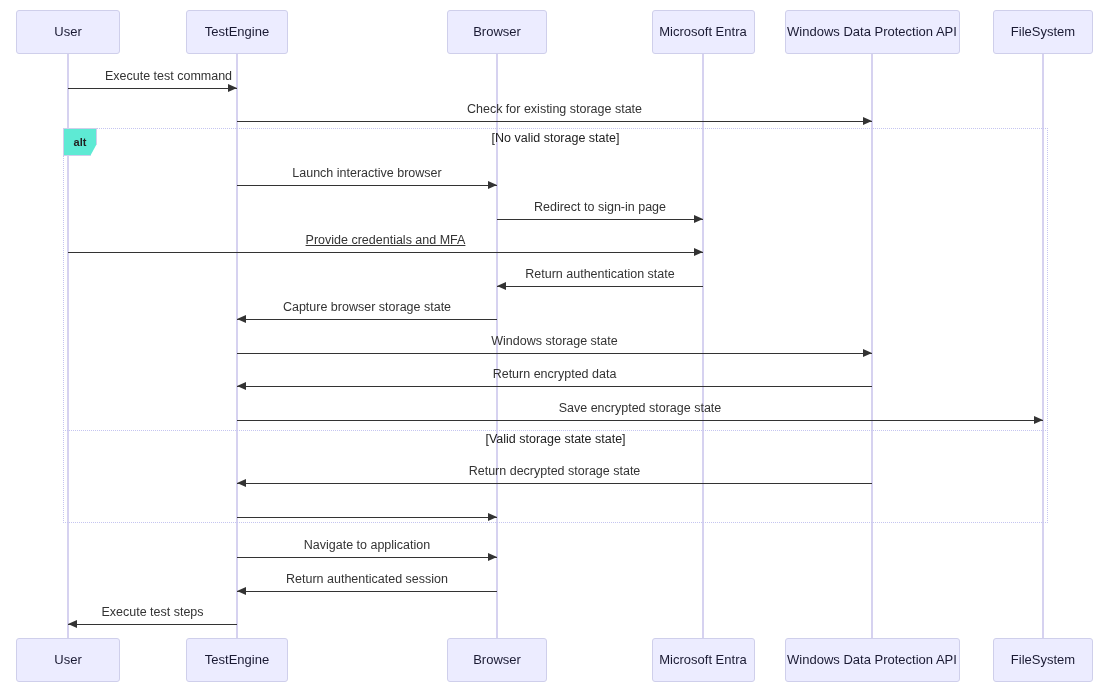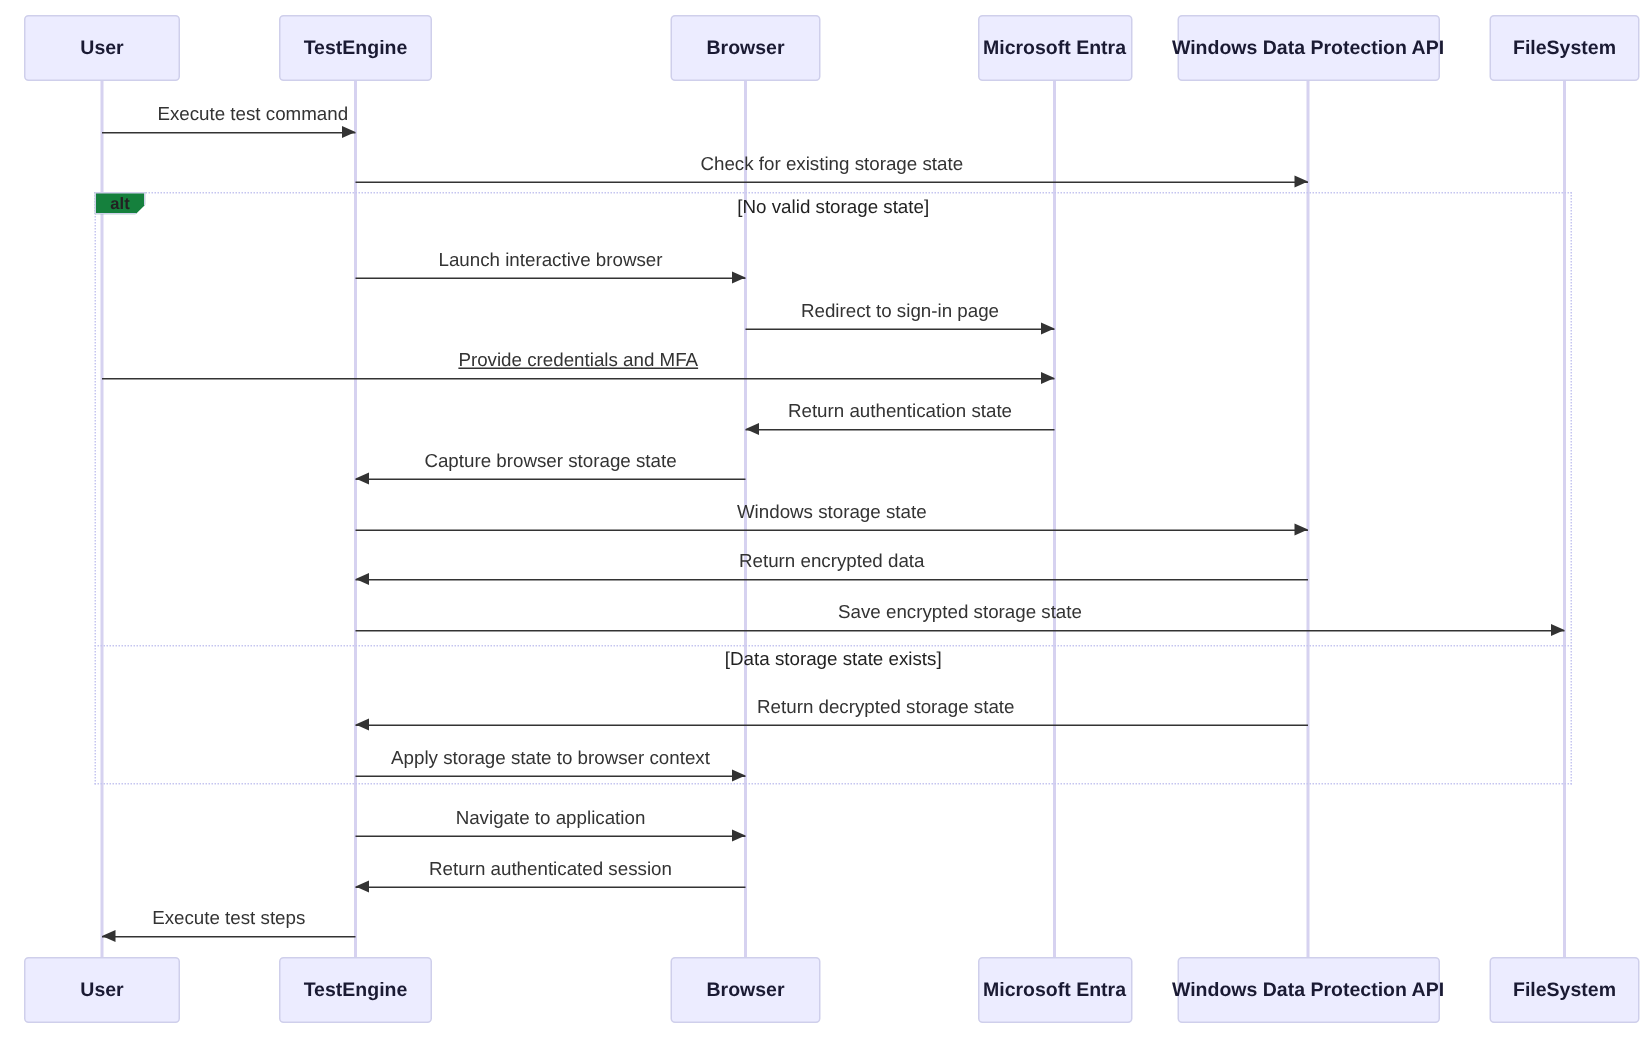--- a/index.html
+++ b/index.html
@@ -5,21 +5,21 @@
   html, body { margin:0; padding:0; background:#ffffff; }
   .stage {
     position:relative; width:1100px; height:691px; overflow:hidden;
     background:#ffffff;
     font-family:"Liberation Sans","DejaVu Sans",sans-serif;
   }
   .actor {
     position:absolute; box-sizing:border-box;
     display:flex; align-items:center; justify-content:center;
     border-radius:3px; font-size:13px; line-height:1.1;
-    text-align:right; white-space:nowrap;font-weight:bold;
+    text-align:right; white-space:nowrap;
   }
   .lifeline { position:absolute; width:1.5px; }
   .msg-line { position:absolute; height:1.4px; }
   .arrowhead {
     position:absolute; width:0; height:0;
     border-top:4.5px solid transparent; border-bottom:4.5px solid transparent;
   }
   .msg-label {
     position:absolute; transform:translateX(-50%);
     font-size:12.5px; line-height:15px; white-space:nowrap;
@@ -42,23 +42,23 @@
 
 <div class="stage" style="background: rgb(255, 255, 255);">
     <div class="lifeline" style="left: 67.25px; top: 54px; height: 584px; background: rgb(214, 210, 240);"></div>
     <div class="lifeline" style="left: 236.25px; top: 54px; height: 584px; background: rgb(214, 210, 240);"></div>
     <div class="lifeline" style="left: 496.25px; top: 54px; height: 584px; background: rgb(214, 210, 240);"></div>
     <div class="lifeline" style="left: 702.25px; top: 54px; height: 584px; background: rgb(214, 210, 240);"></div>
     <div class="lifeline" style="left: 871.25px; top: 54px; height: 584px; background: rgb(214, 210, 240);"></div>
     <div class="lifeline" style="left: 1042.25px; top: 54px; height: 584px; background: rgb(214, 210, 240);"></div>
     <div class="alt-frame" style="left: 63px; top: 128px; width: 985px; height: 395px; border-color: rgb(197, 197, 240);"></div>
     <div class="alt-divider" style="left: 63px; top: 430px; width: 985px; border-top-color: rgb(197, 197, 240);"></div>
-    <div class="alt-label" style="left: 63px; top: 128px; width: 34px; height: 15px; background: #15803d; border: 1px solid rgb(207, 207, 235); color: rgb(34, 34, 34);">alt</div>
+    <div class="alt-label" style="left: 63px; top: 128px; width: 34px; height: 28px; background: #5eead4; border: 1px solid rgb(207, 207, 235); color: rgb(34, 34, 34);">alt</div>
     <div class="cond" style="left: 555.5px; top: 131px; color: rgb(34, 34, 34);">[No valid storage state]</div>
-    <div class="cond" style="left: 555.5px; top: 432px; color: rgb(34, 34, 34);">[Data storage state exists]</div>
+    <div class="cond" style="left: 555.5px; top: 432px; color: rgb(34, 34, 34);">[Valid storage state state]</div>
     <div class="msg-line" style="left: 68px; top: 88px; width: 169px; background: rgb(51, 51, 51);"></div>
     <div class="arrowhead" style="top: 84.2px; left: 228px; border-left: 9px solid rgb(51, 51, 51);"></div>
     <div class="msg-label" style="left: 152.5px; top: 69px; color: rgb(51, 51, 51); margin-left: 16px;">Execute test command</div>
     <div class="msg-line" style="left: 237px; top: 121px; width: 635px; background: rgb(51, 51, 51);"></div>
     <div class="arrowhead" style="top: 117.2px; left: 863px; border-left: 9px solid rgb(51, 51, 51);"></div>
     <div class="msg-label" style="left: 554.5px; top: 102px; color: rgb(51, 51, 51);">Check for existing storage state</div>
     <div class="msg-line" style="left: 237px; top: 185px; width: 260px; background: rgb(51, 51, 51);"></div>
     <div class="arrowhead" style="top: 181.2px; left: 488px; border-left: 9px solid rgb(51, 51, 51);"></div>
     <div class="msg-label" style="left: 367px; top: 166px; color: rgb(51, 51, 51);">Launch interactive browser</div>
     <div class="msg-line" style="left: 497px; top: 219px; width: 206px; background: rgb(51, 51, 51);"></div>
@@ -77,24 +77,23 @@
     <div class="arrowhead" style="top: 349.2px; left: 863px; border-left: 9px solid rgb(51, 51, 51);"></div>
     <div class="msg-label" style="left: 554.5px; top: 334px; color: rgb(51, 51, 51);">Windows storage state</div>
     <div class="msg-line" style="left: 237px; top: 386px; width: 635px; background: rgb(51, 51, 51);"></div>
     <div class="arrowhead" style="top: 382.2px; left: 237px; border-right: 9px solid rgb(51, 51, 51);"></div>
     <div class="msg-label" style="left: 554.5px; top: 367px; color: rgb(51, 51, 51);">Return encrypted data</div>
     <div class="msg-line" style="left: 237px; top: 420px; width: 806px; background: rgb(51, 51, 51);"></div>
     <div class="arrowhead" style="top: 416.2px; left: 1034px; border-left: 9px solid rgb(51, 51, 51);"></div>
     <div class="msg-label" style="left: 640px; top: 401px; color: rgb(51, 51, 51);">Save encrypted storage state</div>
     <div class="msg-line" style="left: 237px; top: 483px; width: 635px; background: rgb(51, 51, 51);"></div>
     <div class="arrowhead" style="top: 479.2px; left: 237px; border-right: 9px solid rgb(51, 51, 51);"></div>
-    <div class="msg-label" style="left: 554.5px; top: 464px; color: rgb(51, 51, 51); margin-left: 36px;">Return decrypted storage state</div>
+    <div class="msg-label" style="left: 554.5px; top: 464px; color: rgb(51, 51, 51);">Return decrypted storage state</div>
     <div class="msg-line" style="left: 237px; top: 517px; width: 260px; background: rgb(51, 51, 51);"></div>
     <div class="arrowhead" style="top: 513.2px; left: 488px; border-left: 9px solid rgb(51, 51, 51);"></div>
-    <div class="msg-label" style="left: 367px; top: 498px; color: rgb(51, 51, 51);">Apply storage state to browser context</div>
     <div class="msg-line" style="left: 237px; top: 557px; width: 260px; background: rgb(51, 51, 51);"></div>
     <div class="arrowhead" style="top: 553.2px; left: 488px; border-left: 9px solid rgb(51, 51, 51);"></div>
     <div class="msg-label" style="left: 367px; top: 538px; color: rgb(51, 51, 51);">Navigate to application</div>
     <div class="msg-line" style="left: 237px; top: 591px; width: 260px; background: rgb(51, 51, 51);"></div>
     <div class="arrowhead" style="top: 587.2px; left: 237px; border-right: 9px solid rgb(51, 51, 51);"></div>
     <div class="msg-label" style="left: 367px; top: 572px; color: rgb(51, 51, 51);">Return authenticated session</div>
     <div class="msg-line" style="left: 68px; top: 624px; width: 169px; background: rgb(51, 51, 51);"></div>
     <div class="arrowhead" style="top: 620.2px; left: 68px; border-right: 9px solid rgb(51, 51, 51);"></div>
     <div class="msg-label" style="left: 152.5px; top: 605px; color: rgb(51, 51, 51);">Execute test steps</div>
     <div class="actor" style="left: 16px; top: 10px; width: 104px; height: 44px; background: rgb(236, 236, 255); border: 1px solid rgb(207, 207, 235); color: rgb(26, 26, 51);">User</div>

